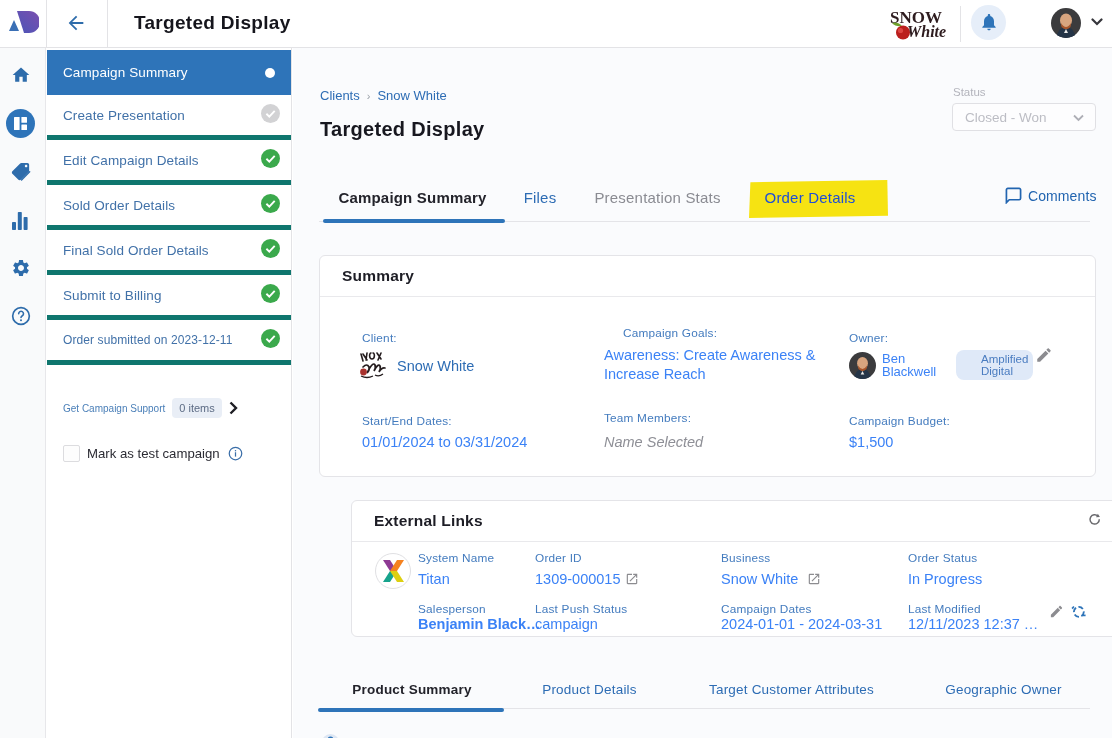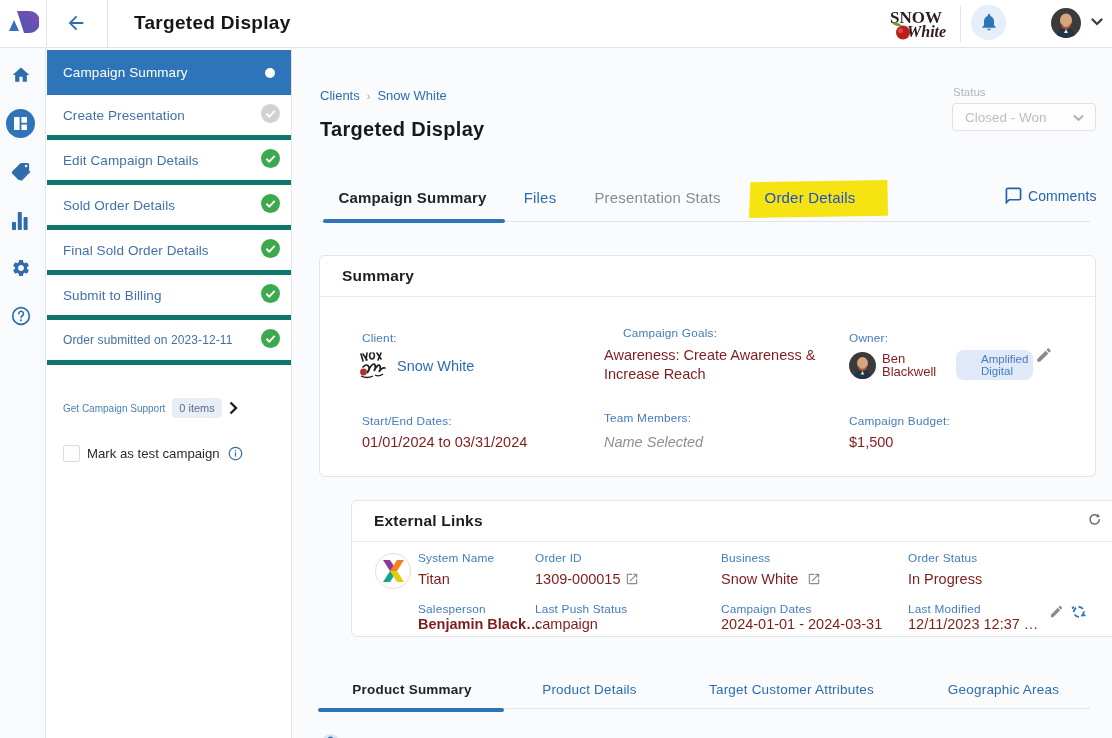--- a/index.html
+++ b/index.html
@@ -82,21 +82,21 @@
 
 
 .card { position:absolute; left:26px; width:777px; background:#fff;
   border:1px solid #e4e4e8; border-radius:6px; }
 #card1 { top:207px; height:222px; }
 #card2 { top:452px; height:137px;margin-left:32px; }
 .chead { height:41px; border-bottom:1px solid #e9e9ec; position:relative;
   display:flex; align-items:center; padding-left:22px; font-size:15.5px;
   font-weight:bold; color:#1d1d25; letter-spacing:0.2px; }
 .lab { font-size:11.8px; color:#437bbe; letter-spacing:0.2px; }
-.val { font-size:14.5px; color:#7f1d1d; }
+.val { font-size:14.5px; color:#3b82f6; }
 .link { color:#2d6cb4; }
 
 
 #card1 .f { position:absolute; }
 
 
 #card2 .f { position:absolute; }
 .extlogo { position:absolute; left:23px; top:52px; width:36px; height:36px;
   border:1px solid #e0e0e3; border-radius:50%; background:#fff; }
 
@@ -355,21 +355,21 @@
       <path d="M5.5 5 L3 8" stroke="#2e74b9" stroke-width="2.4" fill="none"></path>
       <path d="M18 17.5 L22 17.5" stroke="#2e74b9" stroke-width="2.4" fill="none"></path>
     </svg>
   </div>
 
   <div class="tabs" id="tabs2">
     <div class="tabline"></div>
     <div class="tab on tabsm" style="left:0; width:186px;">Product Summary</div>
     <div class="tab blue tabsm" style="left:210px; width:121px;">Product Details</div>
     <div class="tab blue tabsm" style="left:377px; width:191px;">Target Customer Attributes</div>
-    <div class="tab blue tabsm" style="left:615px; width:139px;">Geographic Areas</div>
+    <div class="tab blue tabsm" style="left:615px; width:139px;">Geographic Owner</div>
     <div class="tabind" style="left:-1px; width:186px;"></div>
   </div>
 
   <div id="bicon">
     <svg width="22" height="10" viewBox="0 0 22 10">
       <circle cx="10.5" cy="11" r="9" fill="#dde6f3"></circle>
       <circle cx="10.5" cy="7.5" r="2.9" fill="#2e74b9"></circle>
     </svg>
   </div>
 </div>

